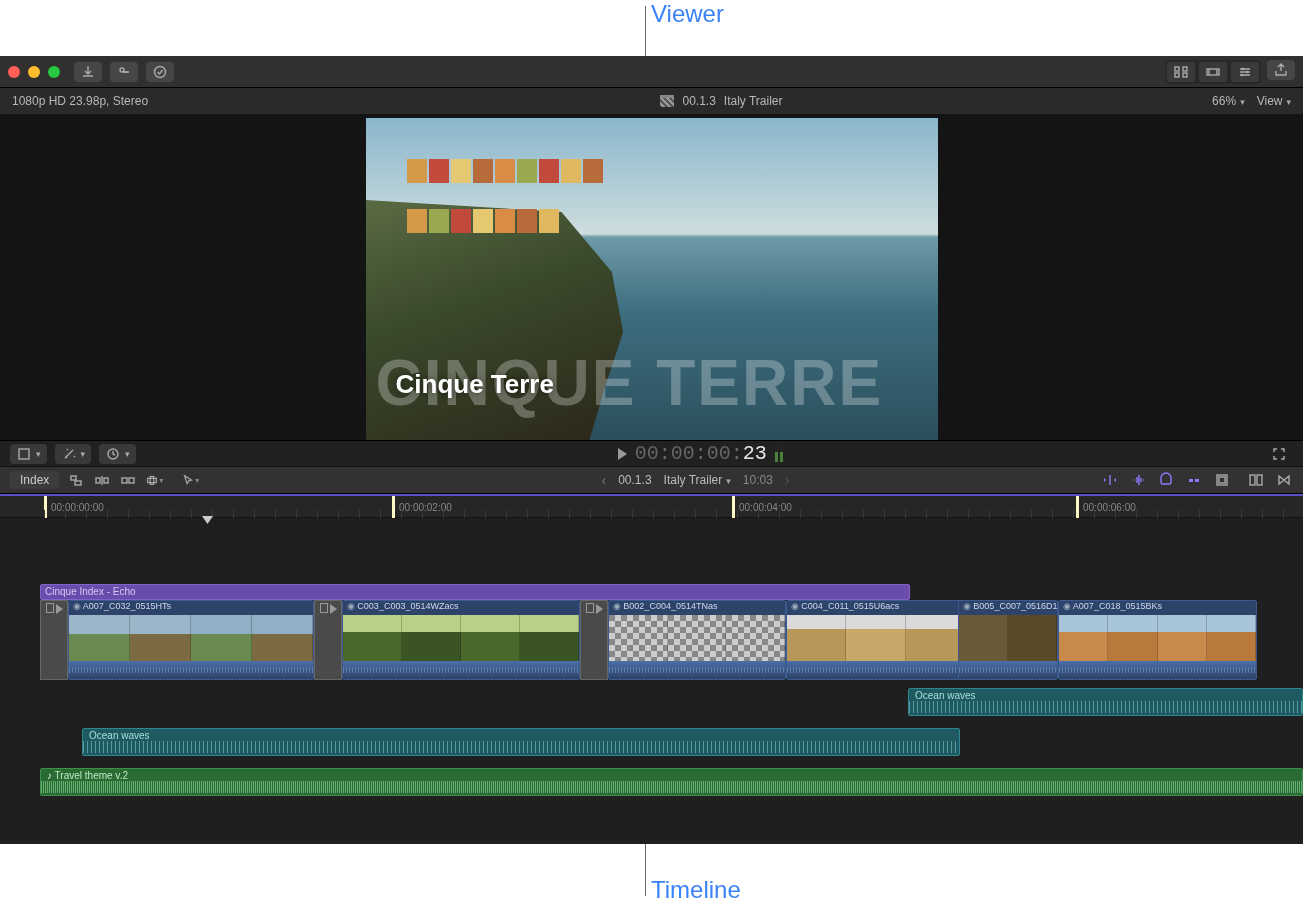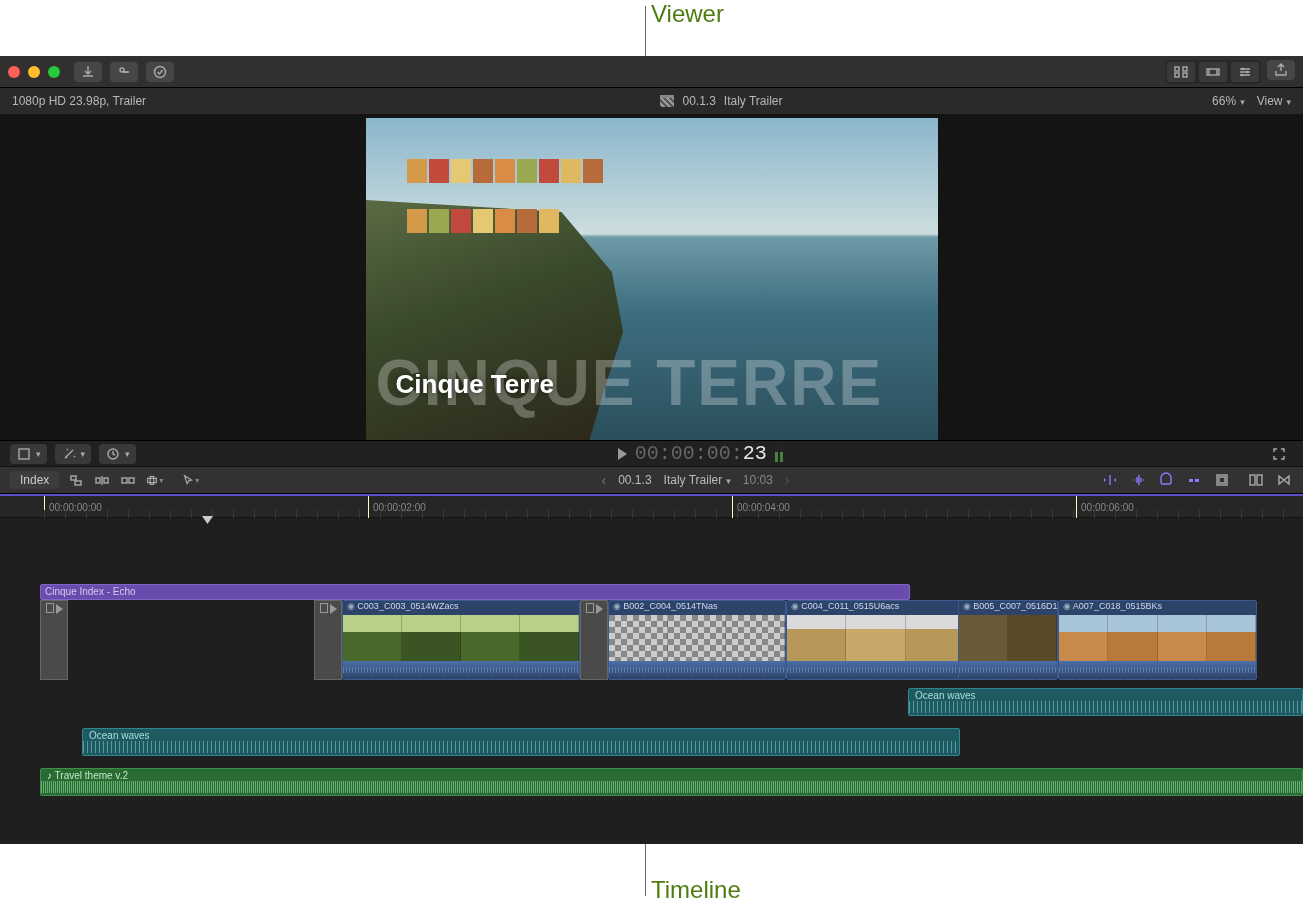--- a/index.html
+++ b/index.html
@@ -9,21 +9,21 @@
     width: 1303px;
     height: 912px;
     position: relative;
     overflow: hidden;
     font-size: 12px;
     color: #ccc;
   }
   .callout-label {
     position: absolute;
     font-size: 24px;
-    color: #4d7c0f;
+    color: #3b82f6;
     font-weight: 400;
   }
   .callout-line-v {
     position: absolute;
     width: 1px;
     background: #666;
   }
   .app-window {
     position: absolute;
     top: 56px;
@@ -182,21 +182,21 @@
   }
   .ruler {
     height: 22px;
     background: #262626;
     position: relative;
     border-bottom:1px solid #111;
   }
   .ruler-tick {
     position:absolute;
     top:0; height:22px;
-    border-left:1px solid #fef9c3;
+    border-left:3px solid #fef9c3;
     padding-left:4px;
     font-size:10px;
     color:#888;
     display:flex;
     align-items:center;
   }
   .ruler-minor { position:absolute; top:14px; height:8px; border-left:1px solid #3a3a3a; }
   .tracks { position: relative; }
   .title-clip {
     position:absolute;
@@ -379,21 +379,21 @@
       </div>
       <div class="btn">
         <svg class="icon" viewBox="0 0 16 16">
             <path class="st" d="M8 2v7m-3-4l3-3 3 3M3 9v4h10V9"></path>
           </svg>
       </div>
     </div>
   </div>
 
   <div class="formatbar">
-    <div class="fb-left">1080p HD 23.98p, Trailer</div>
+    <div class="fb-left">1080p HD 23.98p, Stereo</div>
     <div class="fb-center">
       <div class="clap-icon"></div>
       <span>00.1.3</span>
       <span>Italy Trailer</span>
     </div>
     <div class="fb-right">
       <span class="chev">66%</span>
       <span class="chev">View</span>
     </div>
   </div>
@@ -543,21 +543,21 @@
           <svg class="icon" viewBox="0 0 16 16">
             <path class="st" d="M3 4l5 4-5 4zm10 0l-5 4 5 4z"></path>
           </svg>
         </div>
     </div>
   </div>
 
   <div class="timeline">
     <div class="ruler">
       <div class="ruler-tick" style="left:44px">00:00:00:00</div>
-      <div class="ruler-tick" style="left:368px">00:00:02:00</div>
+      <div class="ruler-tick" style="left:392px">00:00:02:00</div>
       <div class="ruler-tick" style="left:732px">00:00:04:00</div>
       <div class="ruler-tick" style="left:1076px">00:00:06:00</div>
     <div class="ruler-minor" style="left: 44px;"></div>
         <div class="ruler-minor" style="left: 65px;"></div>
         <div class="ruler-minor" style="left: 86px;"></div>
         <div class="ruler-minor" style="left: 107px;"></div>
         <div class="ruler-minor" style="left: 128px;"></div>
         <div class="ruler-minor" style="left: 149px;"></div>
         <div class="ruler-minor" style="left: 170px;"></div>
         <div class="ruler-minor" style="left: 191px;"></div>
@@ -626,20 +626,30 @@
       <div class="trans" style="left:314px">
           <span class="ticon"></span>
           <span class="ticon play"></span>
         </div>
       <div class="trans" style="left:580px">
           <span class="ticon"></span>
           <span class="ticon play"></span>
         </div>
 
       <div class="video-lane">
+        <div class="vclip" style="left:68px; width:246px">
+          <div class="label"><span style="color:#9ab">◉ </span><span>A007_C032_0515HTs</span></div>
+          <div class="thumbs">
+              <div class="thumb" style="background:linear-gradient(#9ab6c8 40%,#6b8a52 40%)"></div>
+              <div class="thumb" style="background:linear-gradient(#9ab6c8 40%,#7b6a42 40%)"></div>
+              <div class="thumb" style="background:linear-gradient(#8fb0c5 40%,#6b8a52 40%)"></div>
+              <div class="thumb" style="background:linear-gradient(#8fb0c5 40%,#7b6a42 40%)"></div>
+            </div>
+          <div class="wave"></div>
+        </div>
         <div class="vclip" style="left:342px; width:238px">
           <div class="label"><span style="color:#9ab">◉ </span><span>C003_C003_0514WZacs</span></div>
           <div class="thumbs">
               <div class="thumb" style="background:linear-gradient(#b8d088 35%,#4a6a2c 35%)"></div>
               <div class="thumb" style="background:linear-gradient(#b8d088 35%,#3a5424 35%)"></div>
               <div class="thumb" style="background:linear-gradient(#b8d088 35%,#4a6a2c 35%)"></div>
               <div class="thumb" style="background:linear-gradient(#b8d088 35%,#3a5424 35%)"></div>
             </div>
           <div class="wave"></div>
         </div>

